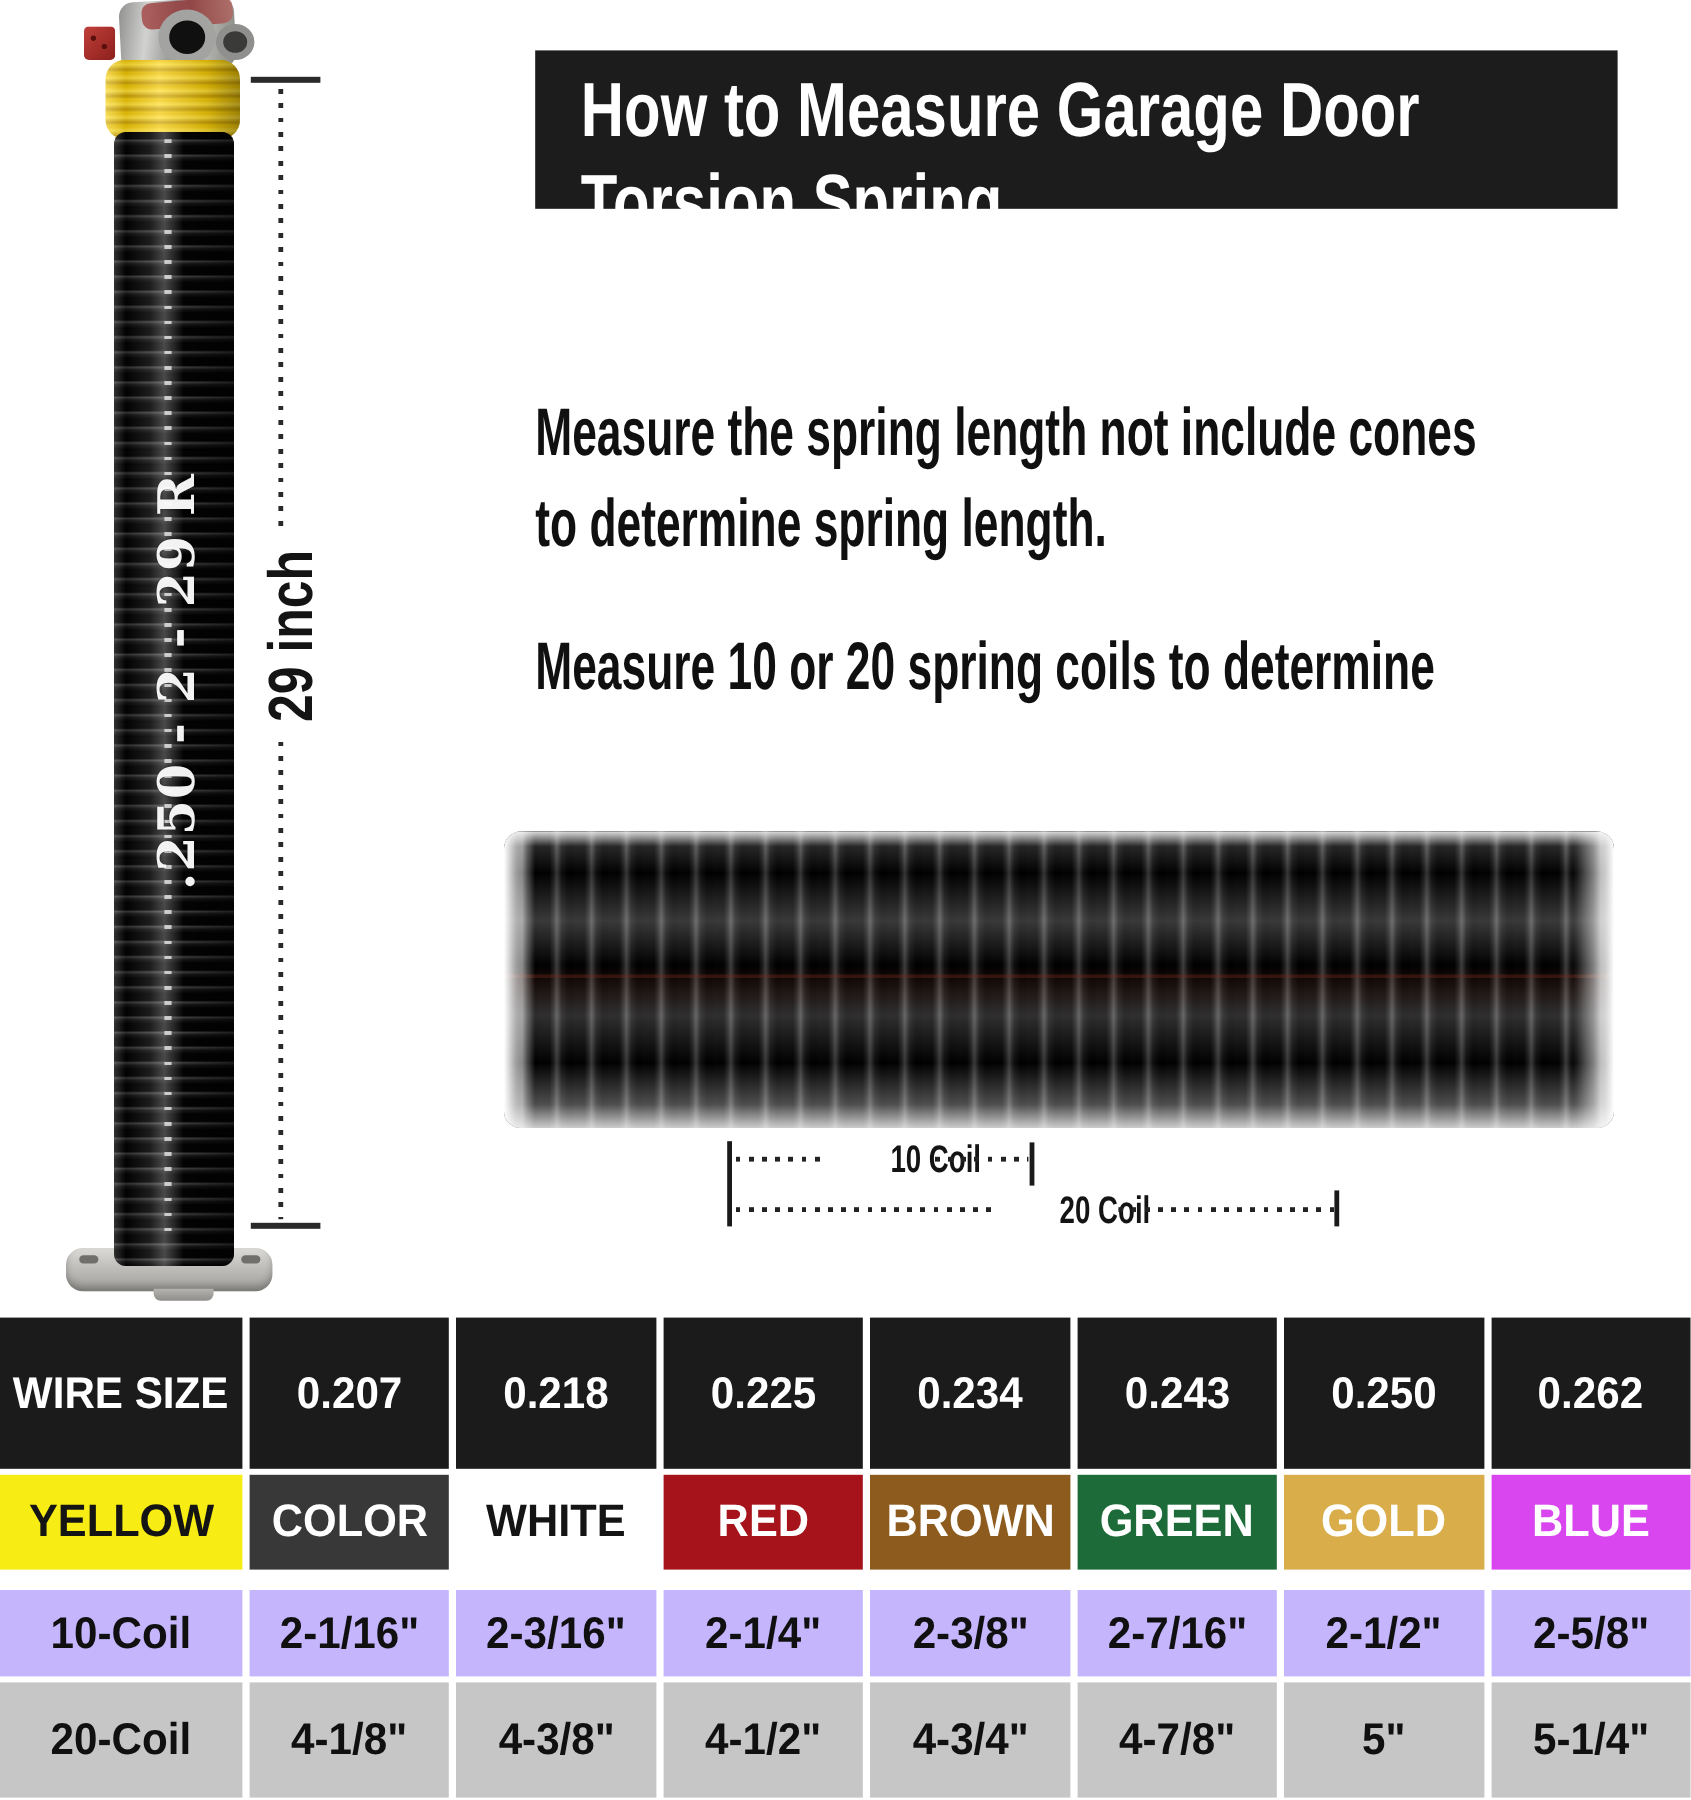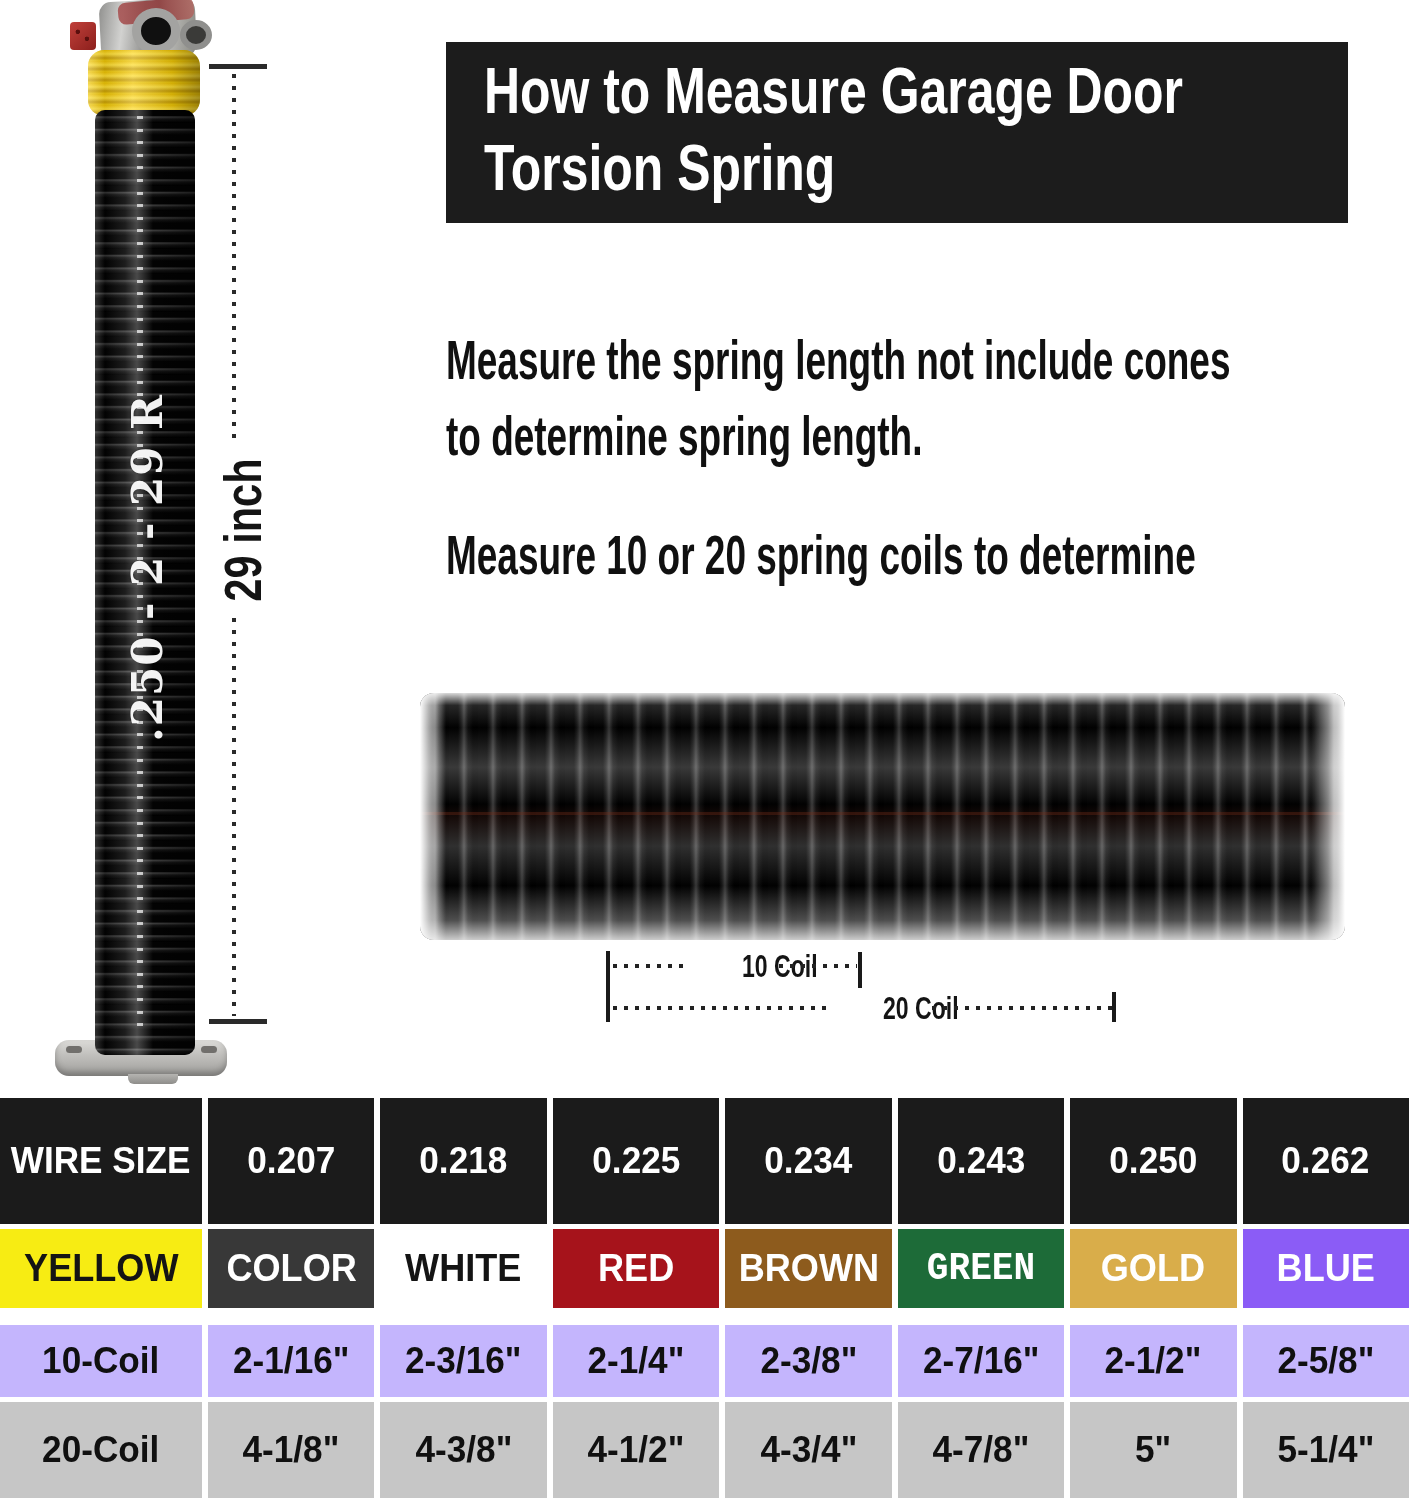--- a/index.html
+++ b/index.html
@@ -4,21 +4,21 @@
 <style>
   html,body { margin:0; padding:0; background:#ffffff; }
   .canvas {
     position:relative; width:1409px; height:1500px; background:#ffffff;
     overflow:hidden; font-family:"Liberation Sans", sans-serif; color:#111;
   }
   .abs { position:absolute; }
   .cond { display:inline-block; transform-origin:left top; white-space:nowrap; font-weight:bold; }
 
   
-  .banner { left:446px; top:42px; width:902px; height:181px; background:#1c1c1c; }
+  .banner { left:446px; top:42px; width:902px; height:132px; background:#1c1c1c; }
   .banner .l1 { position:absolute; left:38px; top:12px; font-size:64px; color:#fff; transform:scaleX(0.78); }
   .banner .l2 { position:absolute; left:38px; top:89px; font-size:64px; color:#fff; transform:scaleX(0.78); }
 
   
   .para { left:446px; font-size:56px; color:#101010; }
   .para > span { transform:scaleX(0.66); }
   .p1l1 { top:327px; } .p1l2 { top:403px; }
   .p2l1 { top:522px; } .p2l2 { top:598px; }
 
   
@@ -196,27 +196,27 @@
       </div>
     <div class="cell cc" style="background: rgb(255, 255, 255); color: rgb(20, 20, 20);">
         <span>WHITE</span>
       </div>
     <div class="cell cc" style="background: rgb(166, 19, 27); color: rgb(255, 255, 255);">
         <span>RED</span>
       </div>
     <div class="cell cc" style="background: rgb(141, 91, 29); color: rgb(255, 255, 255);">
         <span>BROWN</span>
       </div>
-    <div class="cell cc" style="background: rgb(29, 107, 56); color: rgb(255, 255, 255); font-family: Liberation Mono, monospace;">
+    <div class="cell cc" style="background: rgb(29, 107, 56); color: rgb(255, 255, 255);">
         <span>GREEN</span>
       </div>
     <div class="cell cc" style="background: rgb(217, 173, 74); color: rgb(255, 255, 255);">
         <span>GOLD</span>
       </div>
-    <div class="cell cc" style="background: #8b5cf6; color: rgb(255, 255, 255);">
+    <div class="cell cc" style="background: #d946ef; color: rgb(255, 255, 255);">
         <span>BLUE</span>
       </div>
 
     <div class="cell r3">
         <span>10-Coil</span>
       </div>
     <div class="cell r3">
         <span>2-1/16"</span>
       </div>
     <div class="cell r3">

